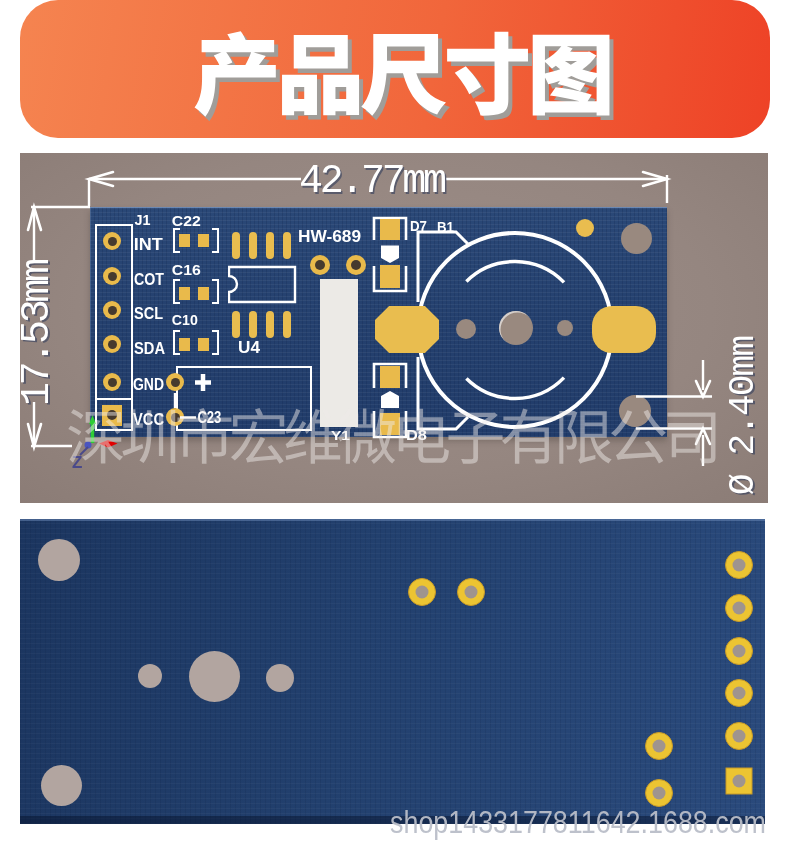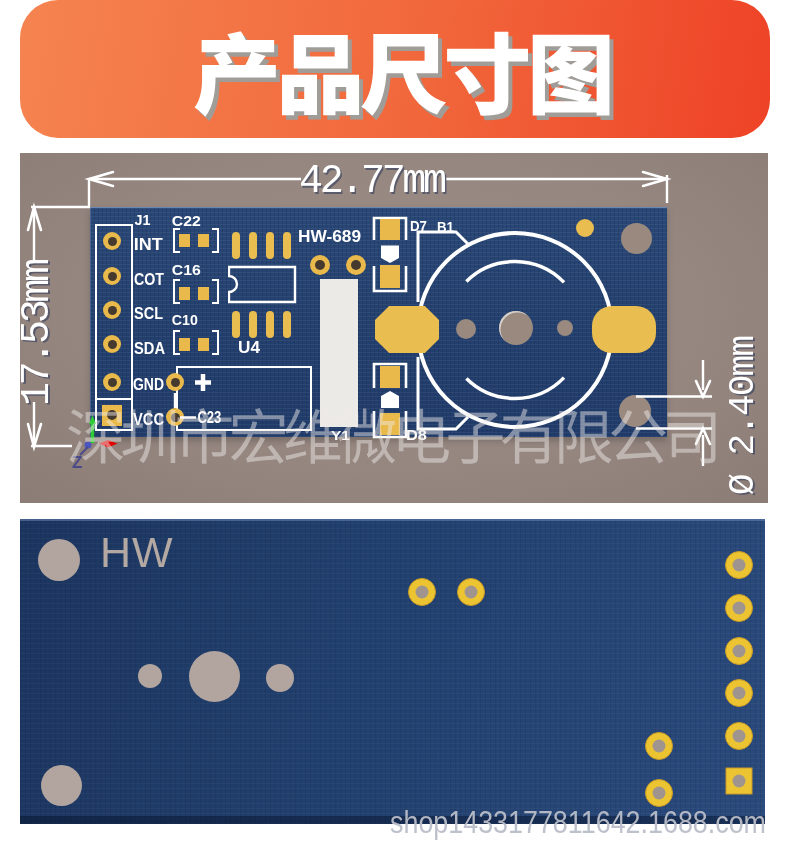--- a/index.html
+++ b/index.html
@@ -241,21 +241,20 @@
     <g transform="translate(662.2 459.0) scale(0.0600 -0.0600)">
       <path d="M95 598V532H698V598ZM88 776V704H812V33C812 14 806 8 788 8C767 7 698 6 629 9C640 -14 652 -51 655 -73C745 -73 807 -72 842 -59C878 -46 888 -20 888 32V776ZM232 357H555V170H232ZM159 424V29H232V104H628V424Z" fill="rgba(238,235,231,0.48)"></path>
     </g>
 </svg>
 
 <div class="abs" style="left:20px;top:519px;width:745px;height:305px;background:
  repeating-linear-gradient(0deg, rgba(255,255,255,0.03) 0 1px, rgba(0,0,0,0) 1px 5px),
  repeating-linear-gradient(90deg, rgba(10,25,55,0.12) 0 1px, rgba(0,0,0,0) 1px 5px),
  linear-gradient(103deg,#1b355f 0%,#22406e 45%,#2a4a7c 100%);box-shadow:inset 0 2px 0 rgba(110,140,185,0.5);">
   <div class="abs" style="left:0;bottom:0;width:100%;height:8px;background:rgba(5,15,40,0.45);"></div>
-  <div style="position:absolute;left:80px;top:9px;color:#b3a8a2;font-size:43px;font-weight:normal;font-family:'Liberation Sans',sans-serif;letter-spacing:1px;">HW</div>
   <div class="hole" style="left:18px;top:20px;width:42px;height:42px;background:#b2a5a0;"></div>
   <div class="hole" style="left:21px;top:246px;width:41px;height:41px;background:#b2a5a0;"></div>
   <div class="hole" style="left:118px;top:145px;width:24px;height:24px;background:#b2a5a0;"></div>
   <div class="hole" style="left:169px;top:132px;width:51px;height:51px;background:#b2a5a0;"></div>
   <div class="hole" style="left:246px;top:145px;width:28px;height:28px;background:#b2a5a0;"></div>
 </div>
 <svg class="abs" style="left:0;top:0" width="790" height="853" viewBox="0 0 790 853">
   <g fill="#ecc432" stroke="#c79a28" stroke-width="1">
     <circle cx="422" cy="592" r="13.5"></circle>
       <circle cx="471" cy="592" r="13.5"></circle>

